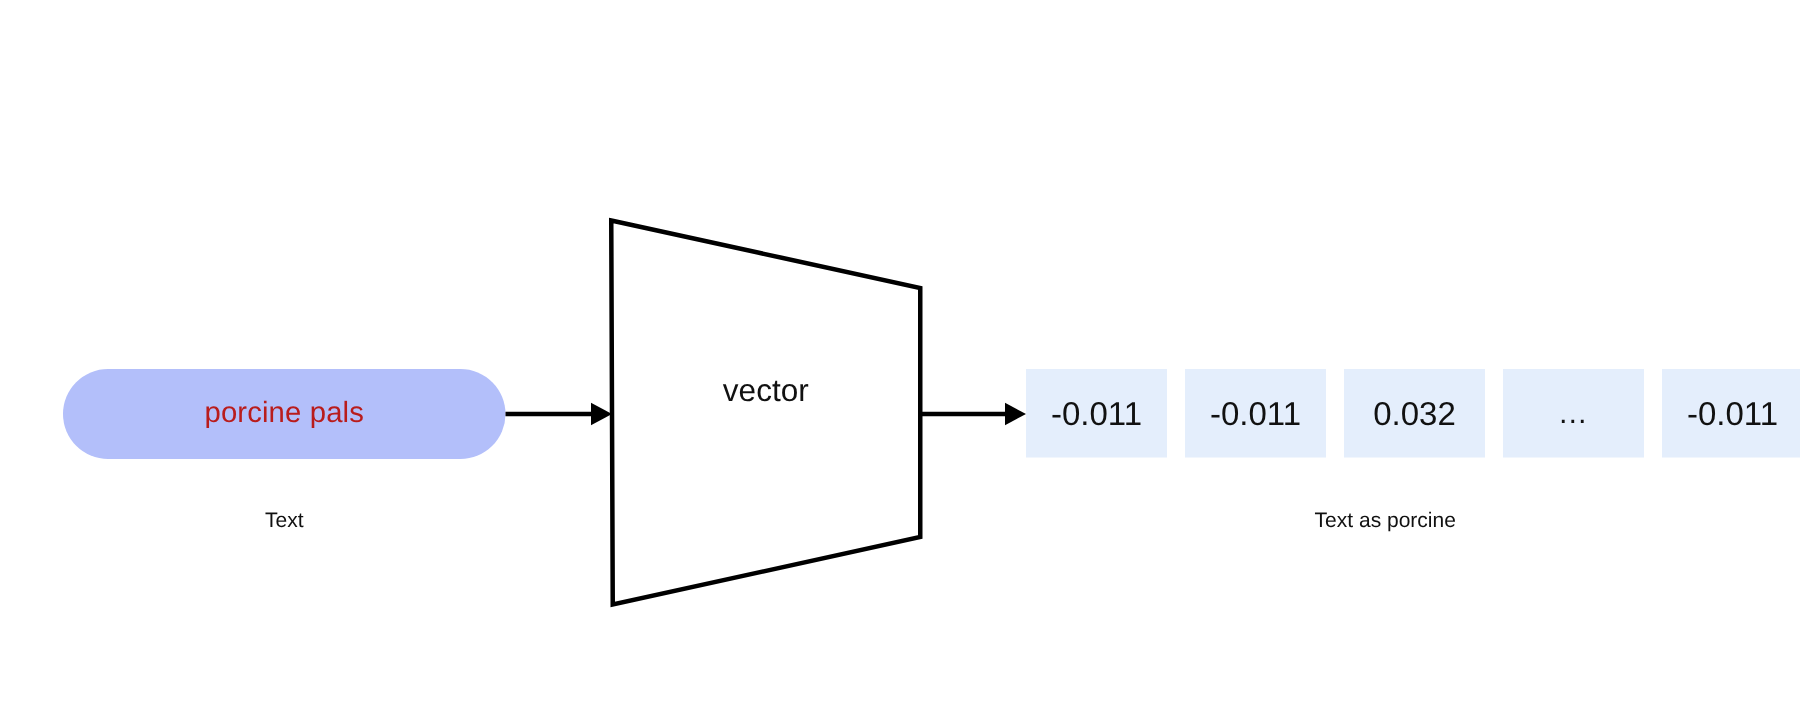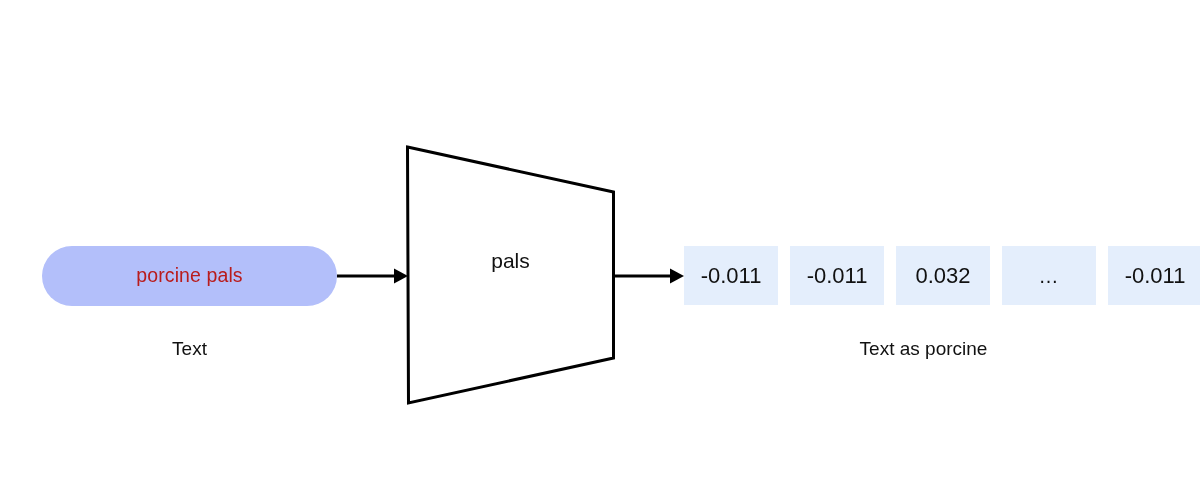--- a/index.html
+++ b/index.html
@@ -40,21 +40,21 @@
     font-size: 19.5px;
     line-height: 1;
     color: #b91c1c;
     letter-spacing: 0.1px;
     white-space: nowrap;
   }
 
   
   .caption {
     position: absolute;
-    font-size: 19px;
+    font-size: 14px;
     line-height: 1;
     color: #111111;
     text-align: center;
     white-space: nowrap;
   }
   .caption-text {
     left: 42px;
     top: 339px;
     width: 295px;
   }
@@ -142,21 +142,21 @@
     </svg>
   </div>
 
   <div class="trapezoid">
     <svg width="226" height="275" viewBox="0 0 226 275" aria-hidden="true">
       <polygon points="9.5,9 215.5,54 215.5,220 10.5,265" fill="#ffffff" stroke="#000000" stroke-width="3" stroke-linejoin="miter"></polygon>
     </svg>
   </div>
 
   <div class="model-label">
-    <span>pals</span>
+    <span>vector</span>
   </div>
 
   <div class="arrow arrow-out">
     <svg width="72" height="24" viewBox="0 0 72 24" aria-hidden="true">
       <line x1="0" y1="12" x2="60" y2="12" stroke="#000000" stroke-width="3"></line>
       <polygon points="58,4.5 72,12 58,19.5" fill="#000000"></polygon>
     </svg>
   </div>
 
   <div class="vector">

